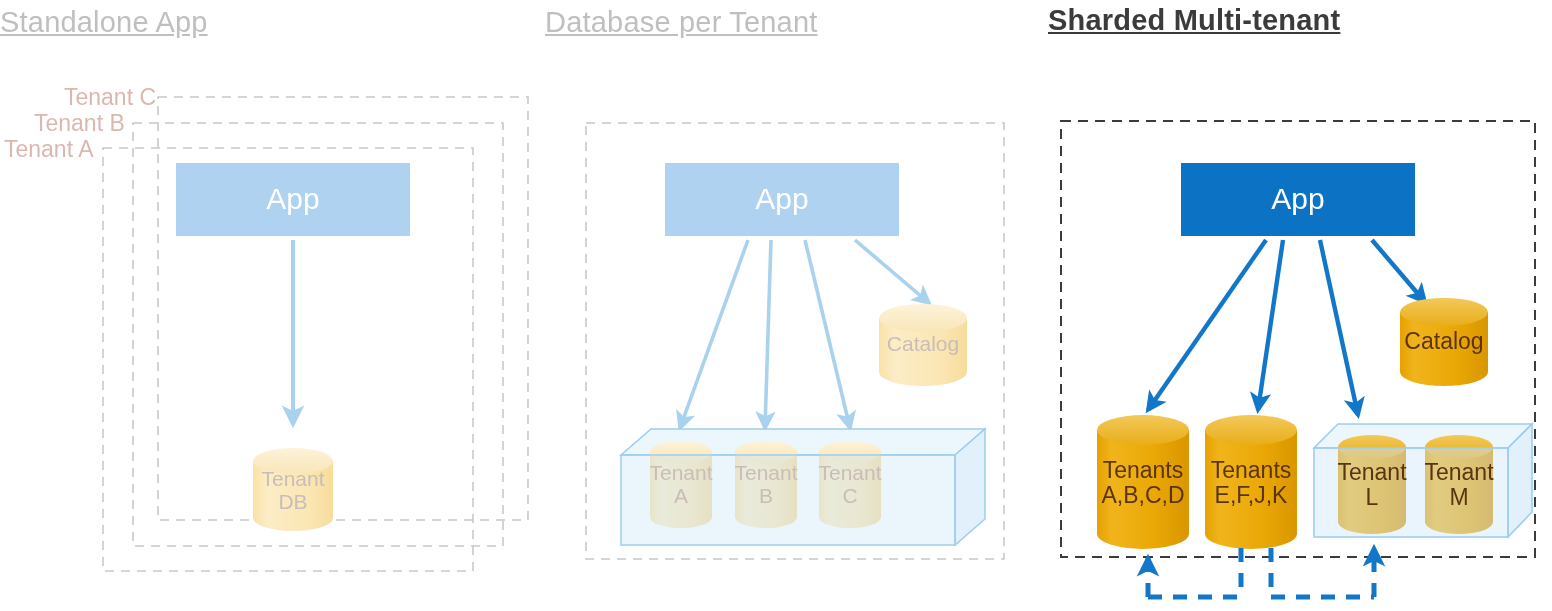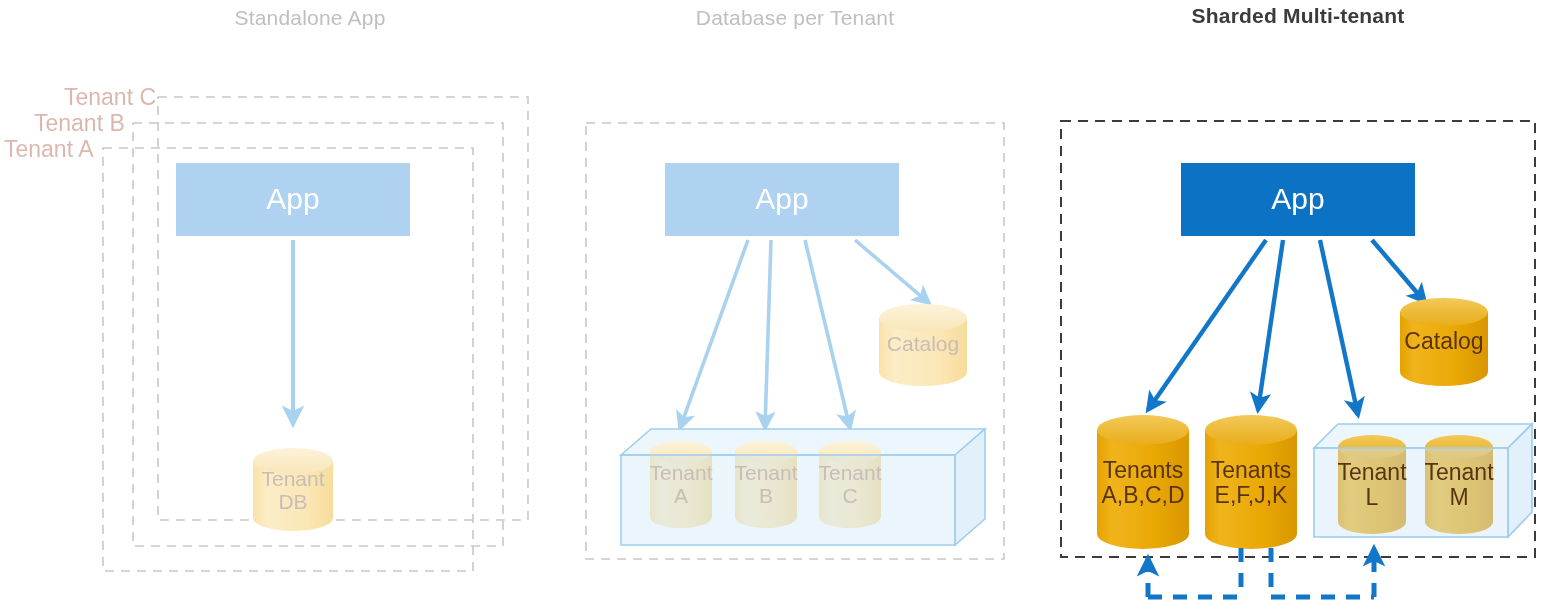--- a/index.html
+++ b/index.html
@@ -12,24 +12,24 @@
   }
   #canvas {
     position: relative;
     width: 1552px;
     height: 611px;
     background: #ffffff;
     overflow: hidden;
   }
   .panel-title {
     position: absolute;
-    font-size: 21px;
+    font-size: 29px;
     letter-spacing: 0.2px;
     white-space: nowrap;
-    text-align: center;
+    text-decoration: underline;
   }
   .title-muted {
     color: #bfbfbf;
     font-weight: 400;
   }
   .title-strong {
     color: #3b3b3b;
     font-weight: 700;
   }
   .svg-layer {

